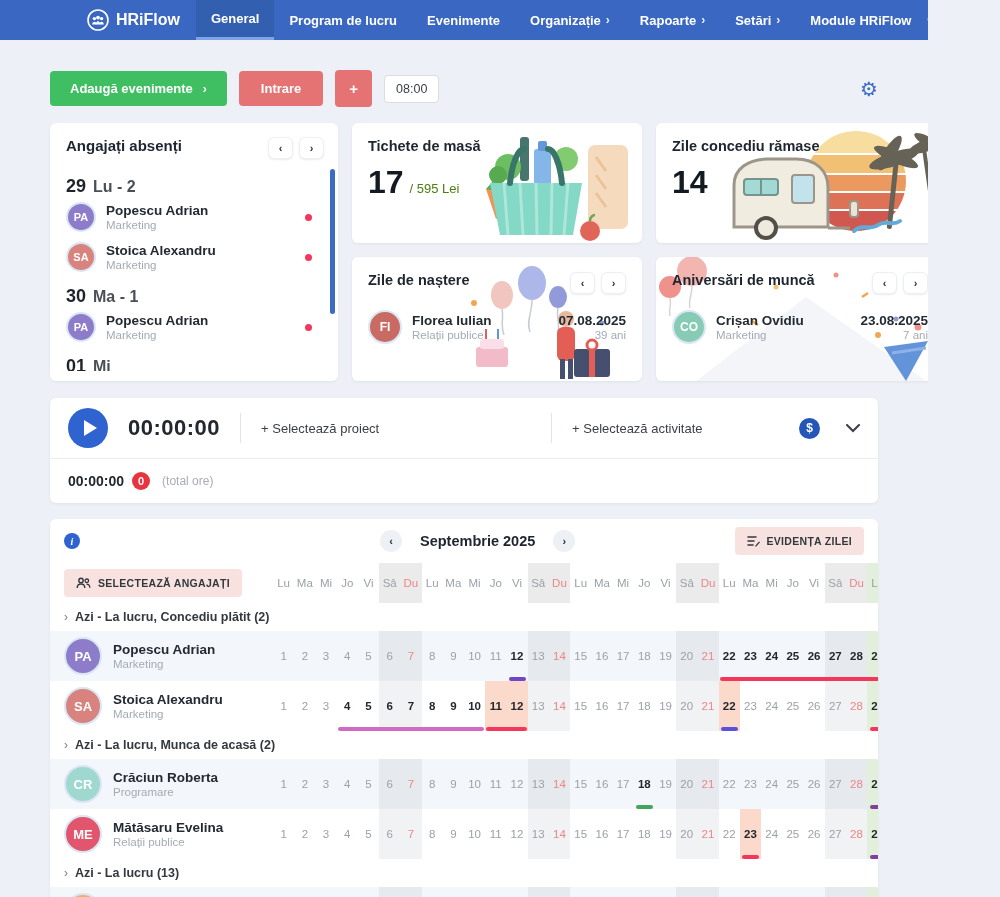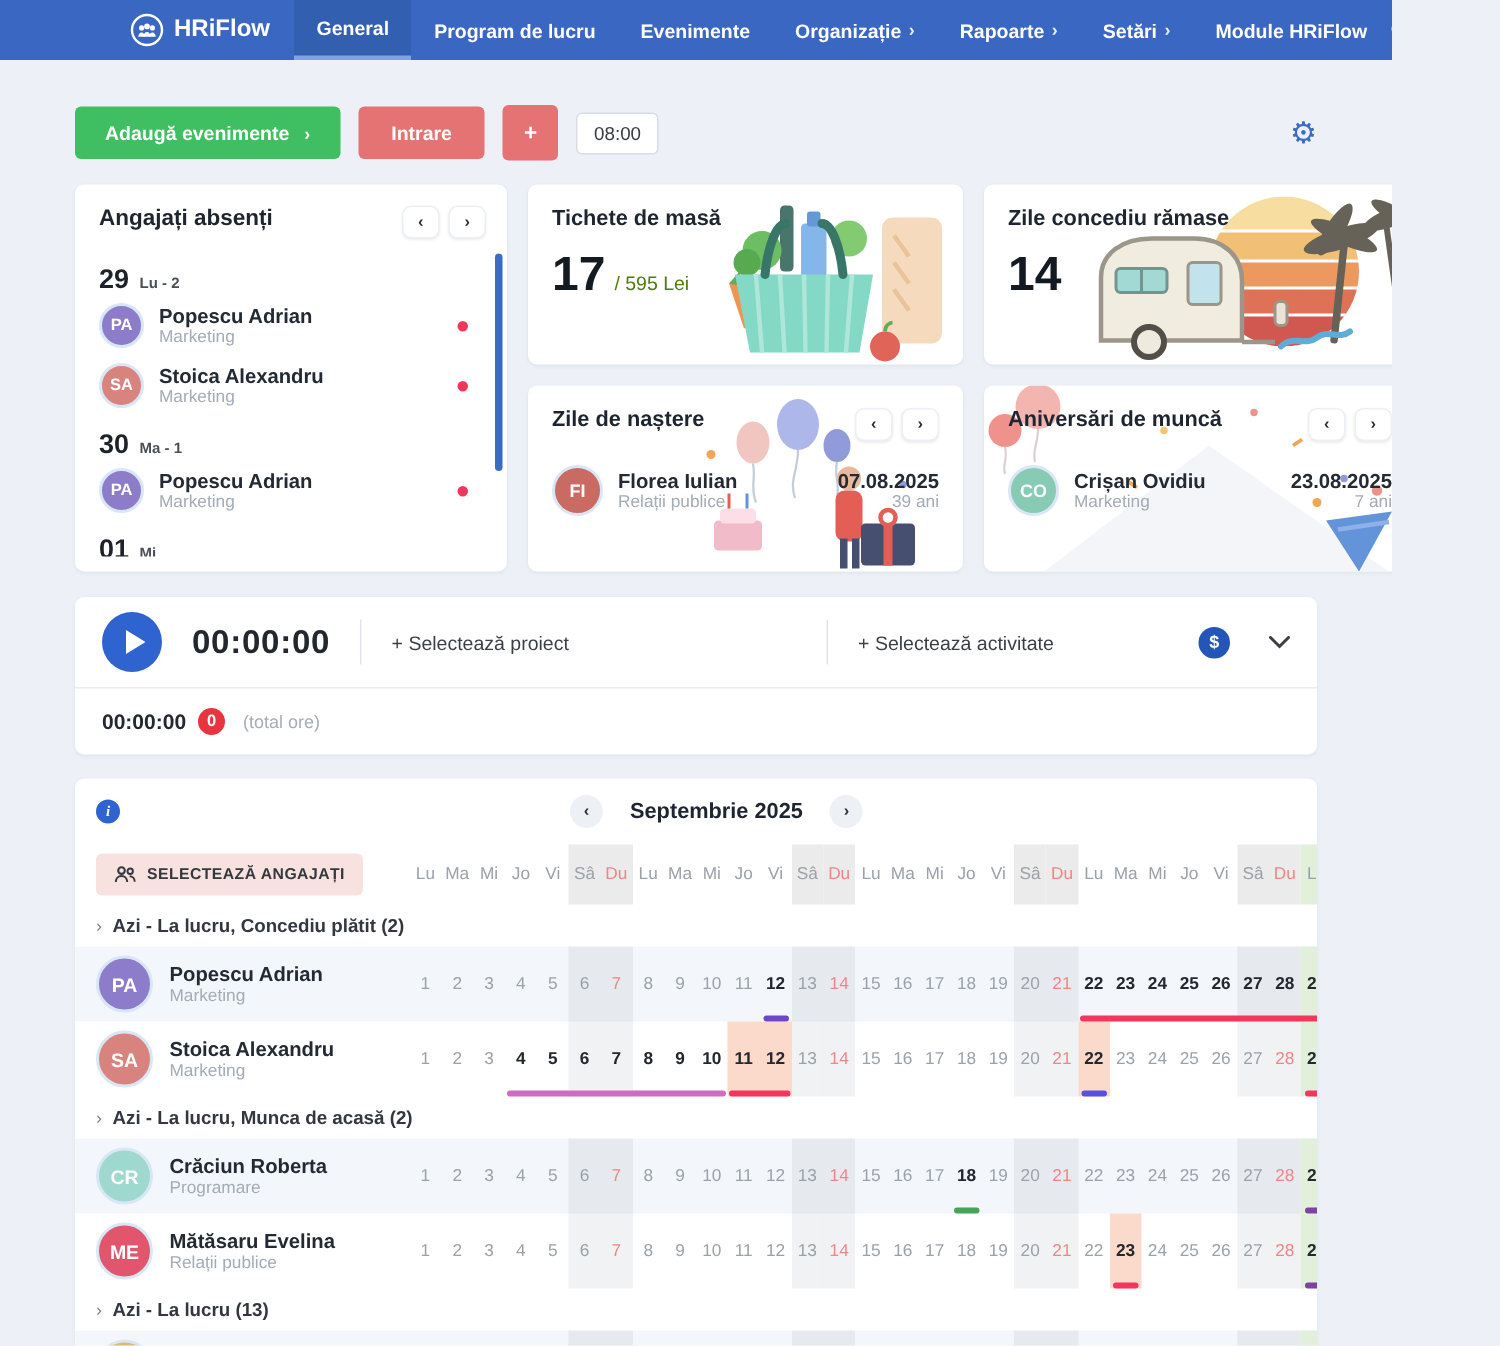--- a/index.html
+++ b/index.html
@@ -50,21 +50,21 @@
   .p-date { font-size:13.5px; font-weight:700; color:#242a33; }
   .p-age { font-size:11.5px; color:#a3abb5; margin-top:1px; }
 
   
   .absent { grid-row:1 / 3; overflow:hidden; position:relative; }
   .absent-head { display:flex; align-items:flex-start; justify-content:space-between; padding:14px 14px 6px 16px; }
   .absent-title { font-size:15px; font-weight:700; color:#1e2530; }
   .absent-list { padding:2px 16px 0 16px; position:relative; height:206px; overflow:hidden; }
   .date-row { display:flex; align-items:baseline; gap:7px; margin-top:9px; }
   .date-num { font-size:18px; font-weight:700; color:#1d222b; }
-  .date-meta { font-size:10px; font-weight:600; color:#4a4f57; }
+  .date-meta { font-size:16px; font-weight:600; color:#4a4f57; }
   .absent-emp { display:flex; align-items:center; gap:10px; padding:5px 0; }
   .red-dot { width:7px; height:7px; border-radius:50%; background:#f5365c; margin-left:auto; margin-right:10px; }
   .blue-scroll { position:absolute; right:3px; top:4px; width:5px; height:145px; border-radius:3px; background:#3a6bc5; }
 
   
   .timer-panel { margin-top:17px; }
   .timer-top { display:flex; align-items:center; padding:10px 18px; border-bottom:1px solid #ecedf0; }
   .play-btn { width:40px; height:40px; border-radius:50%; background:#2f63d0; display:flex; align-items:center; justify-content:center; cursor:pointer; flex:none; }
   .play-tri { width:0; height:0; border-left:13px solid #fff; border-top:8px solid transparent; border-bottom:8px solid transparent; margin-left:4px; }
   .timer-time { font-size:22px; font-weight:700; margin-left:20px; letter-spacing:.5px; }
@@ -391,20 +391,29 @@
     </div>
 
     <div class="panel calendar">
       <div class="cal-head">
         <div class="info-icon">i</div>
         <div class="month-nav">
           <div class="round-btn">‹</div>
           <div class="month-title">Septembrie 2025</div>
           <div class="round-btn">›</div>
         </div>
+        <button class="pink-btn">
+          <span>
+            <svg width="13" height="12" viewBox="0 0 13 12">
+                <path d="M1 2h8M1 6h6M1 10h5" stroke="#33383f" stroke-width="1.6" stroke-linecap="round"></path>
+                <path d="M8.5 10.5l3.5-4 1 .8-3.5 4-1.4.4z" fill="#33383f"></path>
+              </svg>
+          </span>
+          <span>EVIDENȚA ZILEI</span>
+        </button>
       </div>
 
       <div class="cal-sub">
         <div class="name-col">
           <button class="pink-btn">
             <span>
               <svg width="15" height="12" viewBox="0 0 15 12">
                   <circle cx="5" cy="3.4" r="2.2" fill="none" stroke="#33383f" stroke-width="1.4"></circle>
                   <path d="M1.2 11c0-2.4 1.7-4 3.8-4s3.8 1.6 3.8 4" fill="none" stroke="#33383f" stroke-width="1.4"></path>
                   <circle cx="10.8" cy="3.8" r="1.8" fill="none" stroke="#33383f" stroke-width="1.3"></circle>

